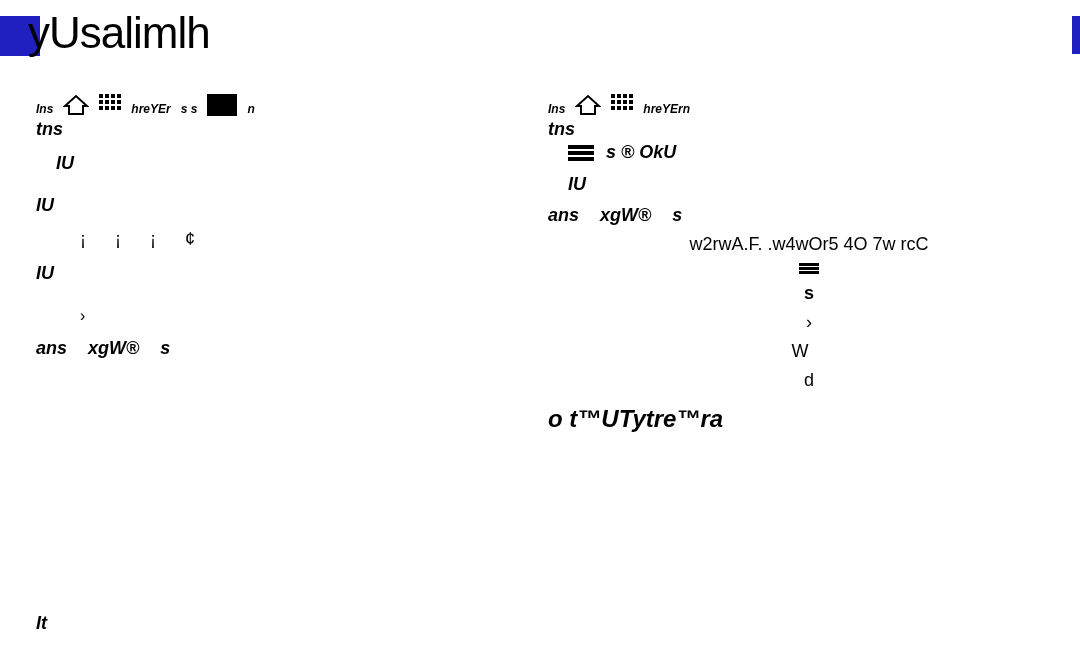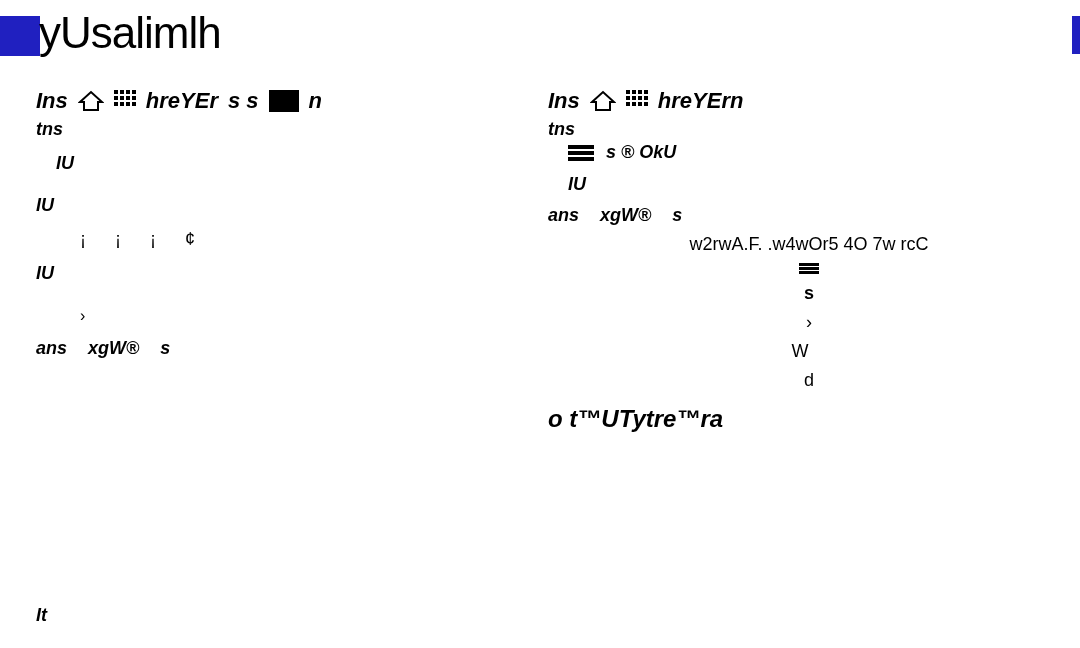--- a/index.html
+++ b/index.html
@@ -5,47 +5,47 @@
     * { margin:0; padding:0; box-sizing:border-box; }
     body {
       width:1080px; height:648px;
       background:#fff; color:#000;
       font-family: Arial, Helvetica, sans-serif;
       position:relative; overflow:hidden;
     }
     .square { position:absolute; width:40px; height:40px; background:#2020c0; top:16px; }
     .square.left { left:0; }
     .square.right { right:0; width:8px; height:38px; }
-    .logo { position:absolute; left:39px; top:8px; font-size:44px; font-weight:300; letter-spacing:-1px; }
+    .logo { position:absolute; left:28px; top:8px; font-size:44px; font-weight:300; letter-spacing:-1px; }
     .col { position:absolute; width:480px; }
     .colL { left:36px; top:86px; }
     .colR { left:548px; top:86px; }
     .h {
       font-weight:700; font-style:italic;
       font-size:24px; margin-bottom:8px; letter-spacing:0;
     }
     .row {
-      display:flex; align-items:center; gap:10px;
+      display:flex; align-items:flex-end; gap:10px;
       font-weight:700; font-style:italic;
-      font-size:22px; height:30px;
+      font-size:12px; height:30px;
     }
     .row .txt { font-style:italic; font-weight:700; }
     .plain { font-style:italic; font-weight:700; font-size:18px; margin-left:0; line-height:26px; }
     .iu { font-style:italic; font-weight:700; font-size:18px; margin-left:20px; line-height:42px; }
     .iu.nopad { margin-left:0; }
     .codes { font-style:normal; font-weight:400; font-size:18px; margin-left:44px; line-height:26px; letter-spacing:12px; }
     .chev { font-style:normal; font-weight:400; font-size:16px; margin-left:44px; line-height:44px; }
     .label { font-style:italic; font-weight:700; font-size:18px; }
     .label .gap { display:inline-block; width:16px; }
     .body {
       font-style:normal; font-weight:400; font-size:18px;
       line-height:26px; max-width:460px; margin-top:18px; margin-left:42px;
     }
     .noml { margin-left:0; }
-    .foot { position:absolute; left:36px; bottom:22px; font-style:italic; font-weight:700; font-size:18px; }
+    .foot { position:absolute; left:36px; bottom:14px; font-style:italic; font-weight:700; font-size:18px; }
     .miniline { display:flex; align-items:center; gap:8px; font-style:normal; font-weight:400; font-size:18px; margin-top:8px; margin-left:42px;flex-direction:column; }
     .subrow { display:flex; align-items:center; gap:12px; font-style:italic; font-weight:700; font-size:18px; margin-left:20px; }
     svg { flex:none; }
   </style>
 </head>
 <body>
 
 <div class="square left"></div>
 <div class="square right"></div>
 <div class="logo">yUsalimlh</div>

